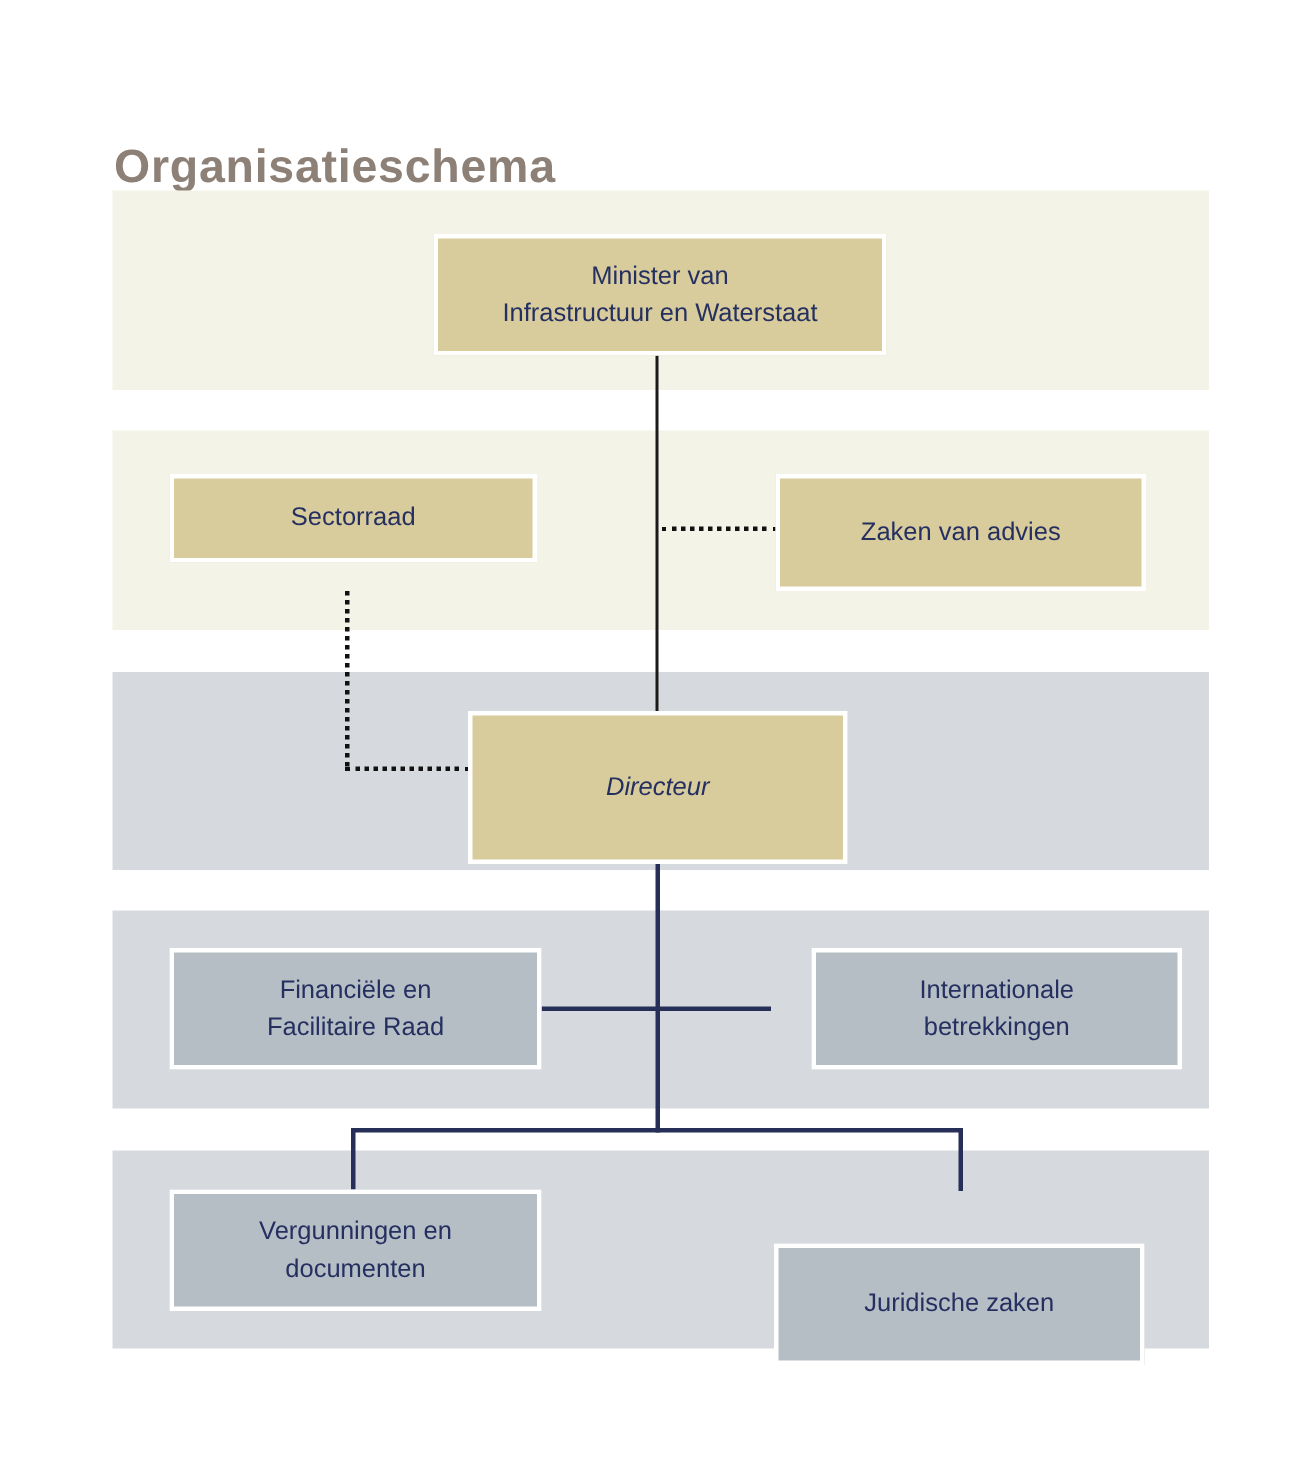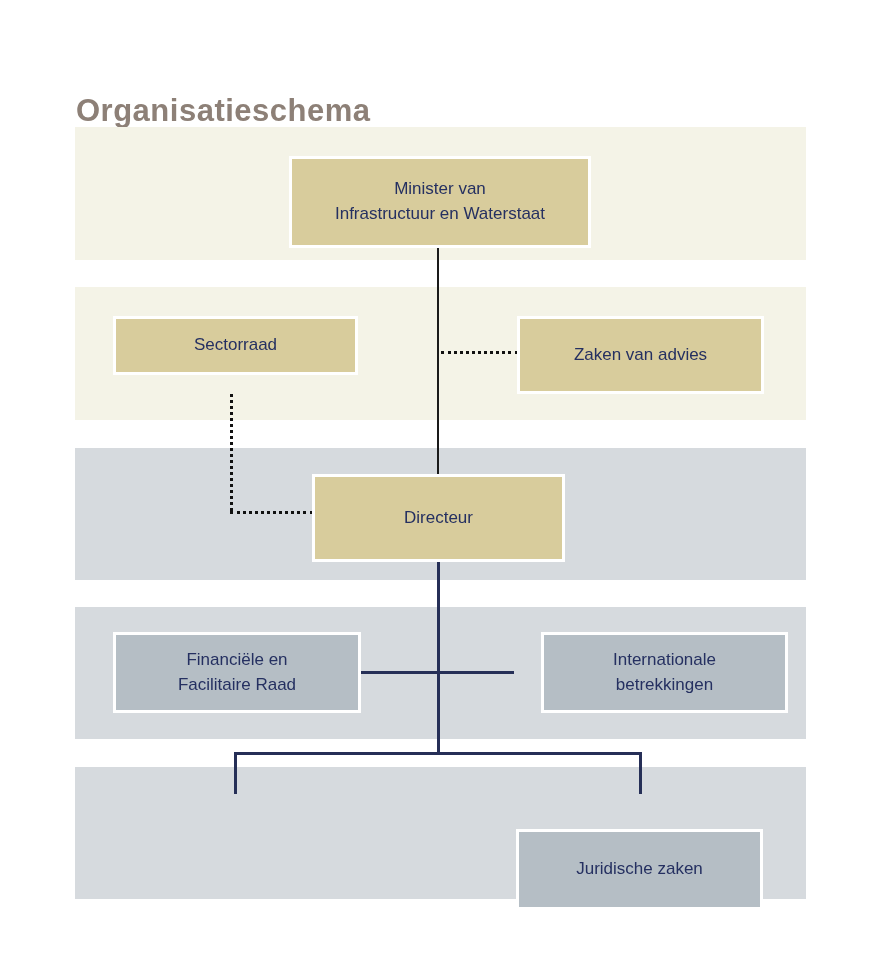--- a/index.html
+++ b/index.html
@@ -47,24 +47,24 @@
     justify-content: center;
     text-align: center;
     color: #253061;
     font-size: 17px;
     line-height: 1.45;
     white-space: pre-line;
   }
   .node.tan  { background: #d8cc9c; }
   .node.gray { background: #b5bec5; }
 
-  .node-minister       { left: 289px; top: 156px; width: 302px; height: 92px; }
+  .node-minister       { left: 289px; top: 156px; width: 302px; height: 81px; }
   .node-sectorraad     { left: 113px; top: 316px; width: 245px; height: 59px; }
   .node-raad           { left: 517px; top: 316px; width: 247px; height: 78px; }
-  .node-directeur      { left: 312px; top: 474px; width: 253px; height: 88px; }
+  .node-directeur      { left: 312px; top: 474px; width: 253px; height: 102px; font-style: italic; }
   .node-financiele     { left: 113px; top: 632px; width: 248px; height: 81px; }
   .node-internationale { left: 541px; top: 632px; width: 247px; height: 81px; }
   .node-vergunningen   { left: 113px; top: 793px; width: 248px; height: 81px; }
   .node-juridische     { left: 516px; top: 793px; width: 247px; height: 81px; margin-top: 36px; }
 
   .line { position: absolute; }
   .line.solid-black { background: #1a1a1a; }
   .line.solid-navy  { background: #262f57; }
 
   .v-minister-directeur { left: 437px; top: 237px; width: 2px;  height: 237px; }
@@ -106,15 +106,17 @@
 
   <div class="node tan node-minister">Minister van
 Infrastructuur en Waterstaat</div>
   <div class="node tan node-sectorraad">Sectorraad</div>
   <div class="node tan node-raad">Zaken van advies</div>
   <div class="node tan node-directeur">Directeur</div>
   <div class="node gray node-financiele">Financiële en
 Facilitaire Raad</div>
   <div class="node gray node-internationale">Internationale
 betrekkingen</div>
+  <div class="node gray node-vergunningen">Vergunningen en
+documenten</div>
   <div class="node gray node-juridische">Juridische zaken</div>
 
 </div>
 
 </body></html>

